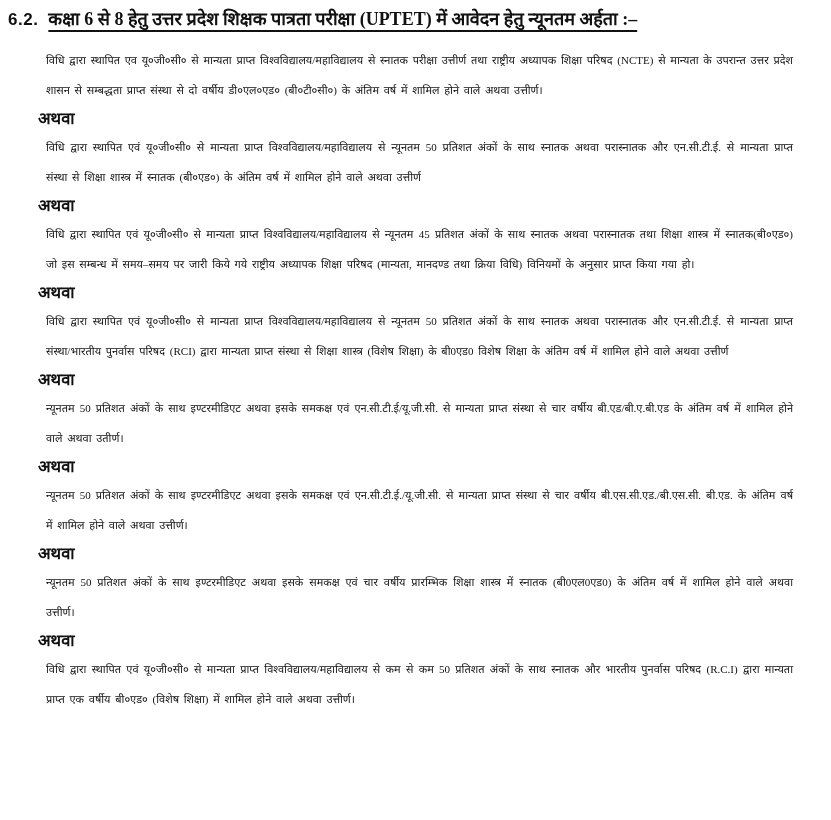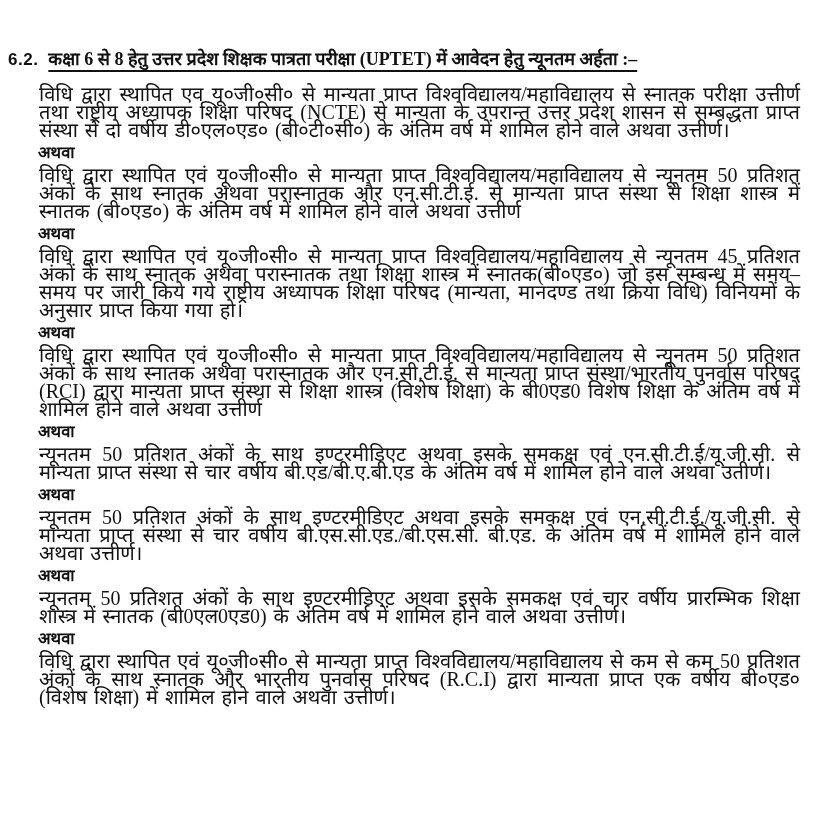--- a/index.html
+++ b/index.html
@@ -29,32 +29,31 @@
     letter-spacing: 0.5px;
     white-space: nowrap;
   }
   .h-title {
     font-weight: 700;
     font-size: 18px;
     line-height: 26px;
     text-decoration: underline;
     text-decoration-thickness: 2px;
     text-underline-offset: 5px;
-    margin-top: 40px;
   }
   .content {
     margin-left: 30px; 
     width: 763px;
   }
   .para {
-    font-size: 20px;
-    line-height: 18px;
+    font-size: 11px;
+    line-height: 30px;
     text-align: justify;
     word-spacing: 2px;
-    margin: 2px 1px;
+    margin: 2px 8px;
   }
   .sep {
     font-size: 16.5px;
     line-height: 23px;
     font-weight: 700;
     text-align: left;
     margin: 1px 0;
   }
 </style>
 </head>

